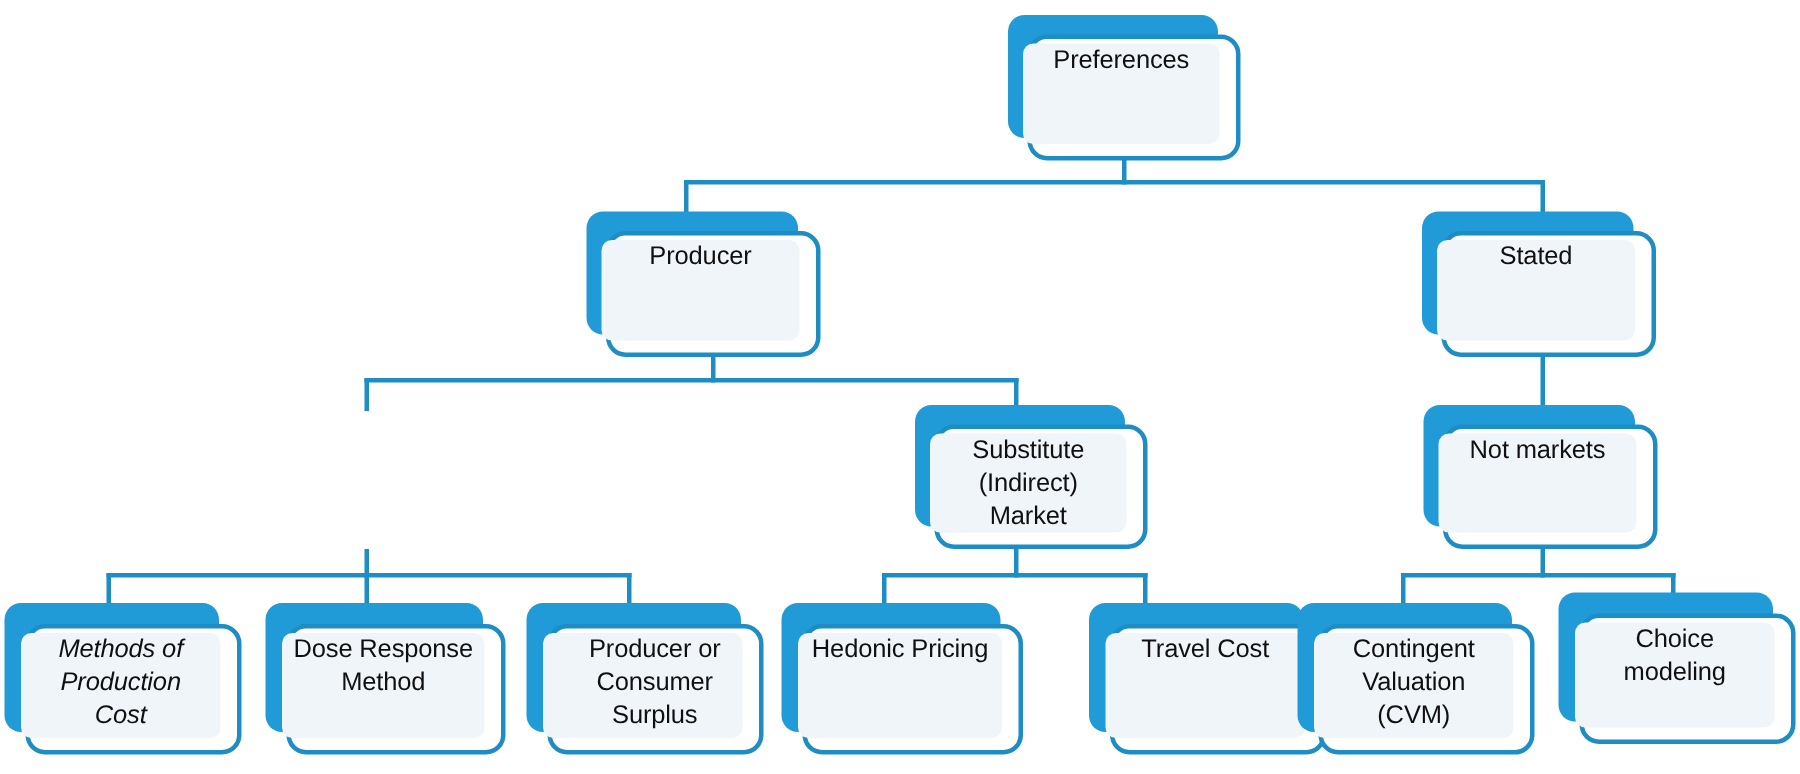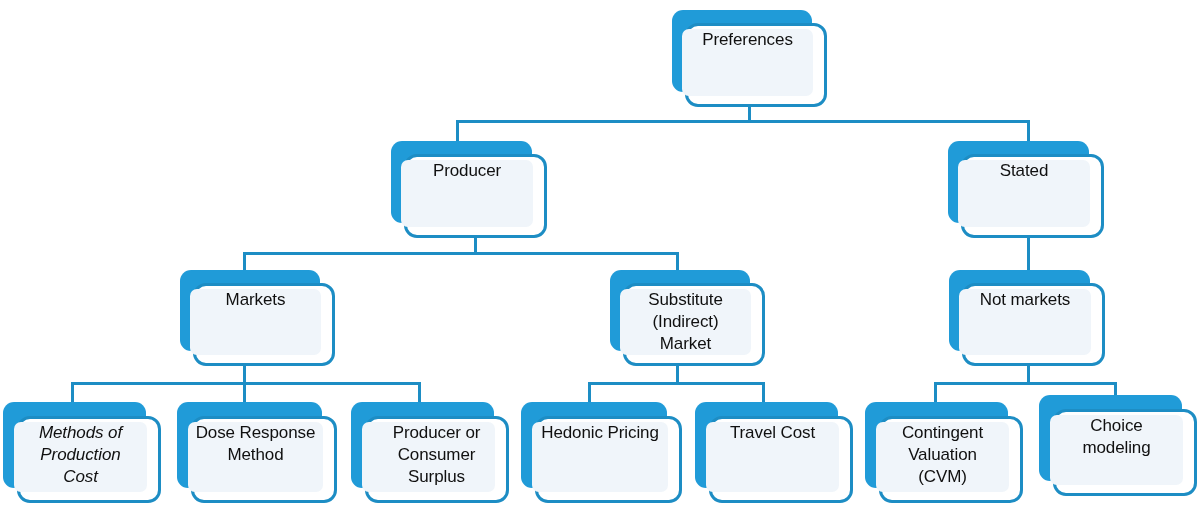--- a/index.html
+++ b/index.html
@@ -113,27 +113,20 @@
   </div>
 
   <div class="node" style="left:948px; top:141px; width:156px; height:97px;">
     <div class="shadow" style="width:141px; height:82px;"></div>
     <div class="frame" style="left:13px; top:13px; width:143px; height:84px;"></div>
     <div class="inner" style="left:10px; top:19px; width:132px; height:67px;">
       <span class="label">Stated</span>
     </div>
   </div>
 
-  <div class="node" style="left:180px; top:270px; width:155px; height:96px;">
-    <div class="shadow" style="width:140px; height:81px;"></div>
-    <div class="frame" style="left:13px; top:13px; width:142px; height:83px;"></div>
-    <div class="inner" style="left:10px; top:19px; width:131px; height:66px;">
-      <span class="label">Markets</span>
-    </div>
-  </div>
 
   <div class="node" style="left:610px; top:270px; width:155px; height:96px;padding-left:24px;">
     <div class="shadow" style="width:140px; height:81px;"></div>
     <div class="frame" style="left:13px; top:13px; width:142px; height:83px;"></div>
     <div class="inner" style="left:10px; top:19px; width:131px; height:66px;">
       <span class="label">Substitute
 (Indirect)
 Market</span>
     </div>
   </div>
@@ -176,21 +169,21 @@
   </div>
 
   <div class="node" style="left:521px; top:402px; width:161px; height:101px;">
     <div class="shadow" style="width:146px; height:86px;"></div>
     <div class="frame" style="left:14px; top:14px; width:147px; height:87px;"></div>
     <div class="inner" style="left:11px; top:20px; width:136px; height:70px;">
       <span class="label">Hedonic Pricing</span>
     </div>
   </div>
 
-  <div class="node" style="left:695px; top:402px; width:158px; height:101px;">
+  <div class="node" style="left:726px; top:402px; width:158px; height:101px;">
     <div class="shadow" style="width:143px; height:86px;"></div>
     <div class="frame" style="left:14px; top:14px; width:144px; height:87px;"></div>
     <div class="inner" style="left:11px; top:20px; width:133px; height:70px;">
       <span class="label">Travel Cost</span>
     </div>
   </div>
 
   <div class="node" style="left:865px; top:402px; width:158px; height:101px;padding-left:12px;">
     <div class="shadow" style="width:143px; height:86px;"></div>
     <div class="frame" style="left:14px; top:14px; width:144px; height:87px;"></div>

